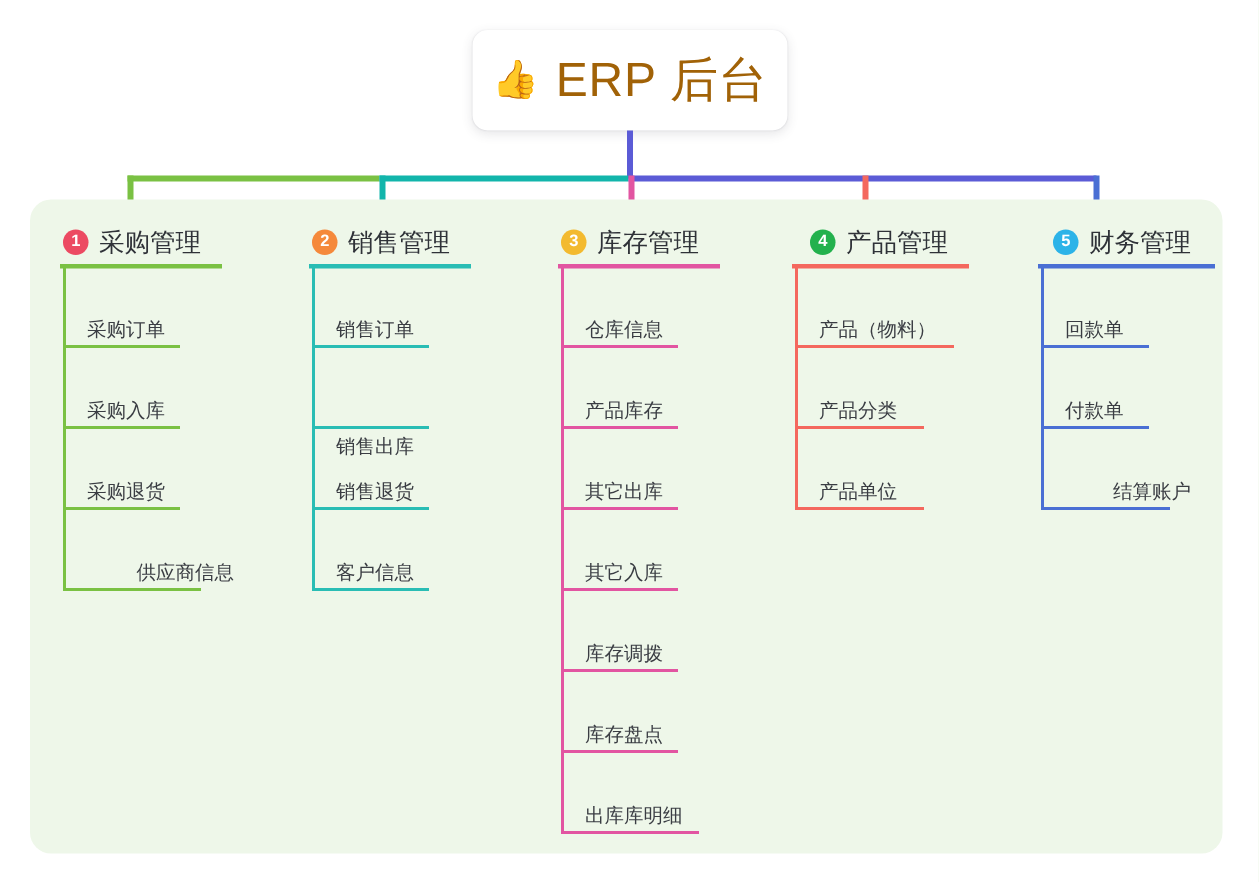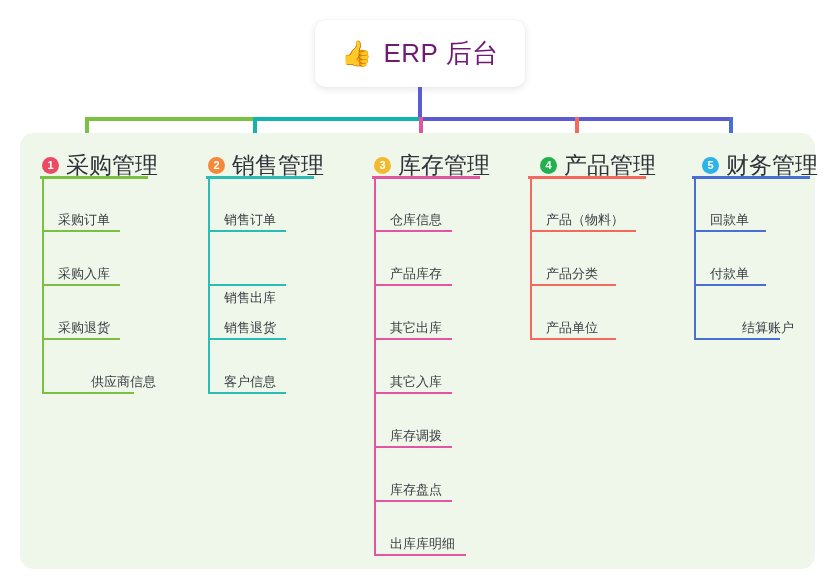--- a/index.html
+++ b/index.html
@@ -15,40 +15,40 @@
   
   .title-card{
     position:absolute;left:315px;top:20px;width:210px;height:67px;
     background:#ffffff;border-radius:10px;
     box-shadow:0 2px 7px rgba(60,60,80,.13), 0 0 1px rgba(60,60,80,.10);
     display:flex;align-items:center;justify-content:center;
     box-sizing:border-box;
   }
   .title-inner{display:flex;align-items:center;gap:11px;}
   .thumb-icon{font-size:25px;line-height:1;color:#f0b429;}
-  .title-text{font-size:26px;color:#701a75;letter-spacing:.5px;white-space:nowrap;}
+  .title-text{font-size:32px;color:#a16207;letter-spacing:.5px;white-space:nowrap;}
 
   
   .trunk{position:absolute;left:418px;top:87px;width:4px;height:32px;background:#5b5bd6;}
   .bus-seg{position:absolute;height:4px;top:117px;}
   .drop{position:absolute;width:4px;top:117px;}
 
   
   .panel{
     position:absolute;left:20px;top:133px;width:795px;height:436px;
     background:#eef7e9;border-radius:14px;
   }
   .col-head{position:absolute;display:flex;align-items:center;gap:7px;white-space:nowrap;}
   .badge{
     width:17px;height:17px;border-radius:50%;
     display:inline-flex;align-items:center;justify-content:center;
     color:#ffffff;font-size:11px;line-height:1;font-weight:bold;
     flex:0 0 auto;
   }
-  .col-title{font-size:23px;color:#2f3238;}
+  .col-title{font-size:17px;color:#2f3238;}
   .col-rule{position:absolute;height:3px;}
 
   
   .spine{position:absolute;width:2px;}
   .leaf-label{
     position:absolute;font-size:13px;color:#3a3d43;white-space:nowrap;
     left:22px;
   }
   .leaf-rule{position:absolute;height:2px;left:0;}
 </style>

